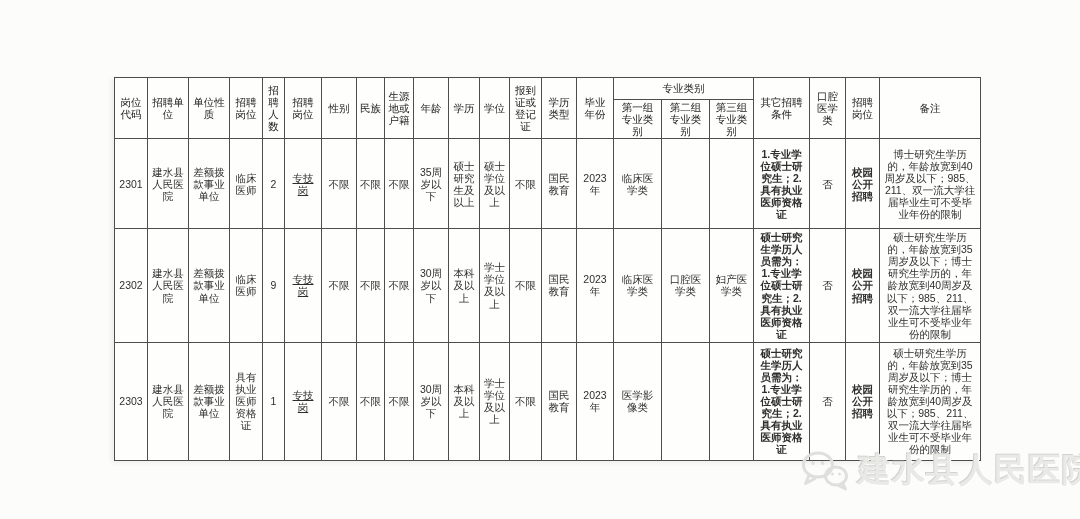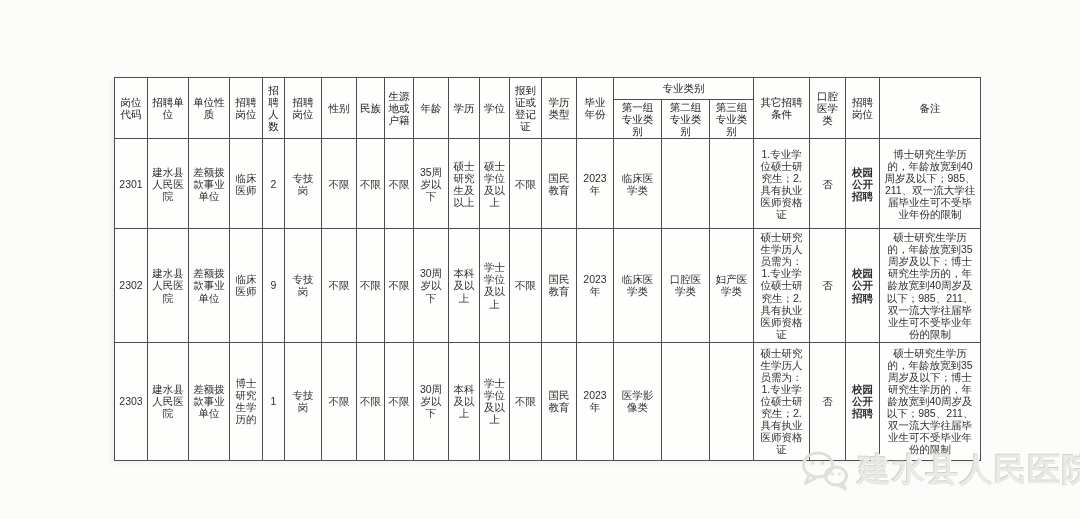--- a/index.html
+++ b/index.html
@@ -33,28 +33,28 @@
   thead tr.group-row{height:19px;}
   thead tr.sub-row{height:36px;}
   tbody tr.r0{height:90px;}
   tbody tr.r1{height:101px;}
   tbody tr.r2{height:118px;}
   th.group{height:19px;padding:0 2px;}
   
   td.c1, td.c2, th.c1, th.c2{padding:2px 4px;}
   td.c3{padding:2px 5px;}
   th.c4, td.c4{padding:0 5px;}
-  td.c5{padding:2px 7px;}
+  td.c5{padding:2px 7px;text-decoration:underline;}
   th.c9, td.c9{padding:1px 10px;margin-left:48px;}
   td.c10, td.c11{padding:2px 4px;margin-left:35px;}
   th.c13, td.c13{padding:2px 6px;}
   th.c14{padding:1px 7px;margin-left:35px;}
   td.c14{padding:2px 0;}
   th.c15, th.c16, th.c17, td.c15, td.c16, td.c17{padding:2px 7px;}
-  td.c18{padding:2px 3px;}
+  td.c18{padding:2px 3px;font-weight:bold;}
   td.c20{padding:2px 5px;font-weight:bold;}
   td.c21{padding:2px 4px;}
   
   .watermark{
     position:absolute;left:800px;top:448px;
     display:flex;align-items:center;gap:8px;
     user-select:none;
   }
   .wm-text{
     font-size:33px;font-weight:bold;letter-spacing:1px;
@@ -169,21 +169,21 @@
           <td class="c17">妇产医学类</td>
           <td class="c18">硕士研究生学历人员需为：1.专业学位硕士研究生；2.具有执业医师资格证</td>
           <td class="c19">否</td>
           <td class="c20">校园公开招聘</td>
           <td class="c21">硕士研究生学历的，年龄放宽到35周岁及以下；博士研究生学历的，年龄放宽到40周岁及以下；985、211、双一流大学往届毕业生可不受毕业年份的限制</td>
         </tr>
         <tr class="r2">
           <td class="c0">2303</td>
           <td class="c1">建水县人民医院</td>
           <td class="c2">差额拨款事业单位</td>
-          <td class="c3">博士研究生学历的</td>
+          <td class="c3">具有执业医师资格证</td>
           <td class="c4">1</td>
           <td class="c5">专技岗</td>
           <td class="c6">不限</td>
           <td class="c7">不限</td>
           <td class="c8">不限</td>
           <td class="c9">30周岁以下</td>
           <td class="c10">本科及以上</td>
           <td class="c11">学士学位及以上</td>
           <td class="c12">不限</td>
           <td class="c13">国民教育</td>

